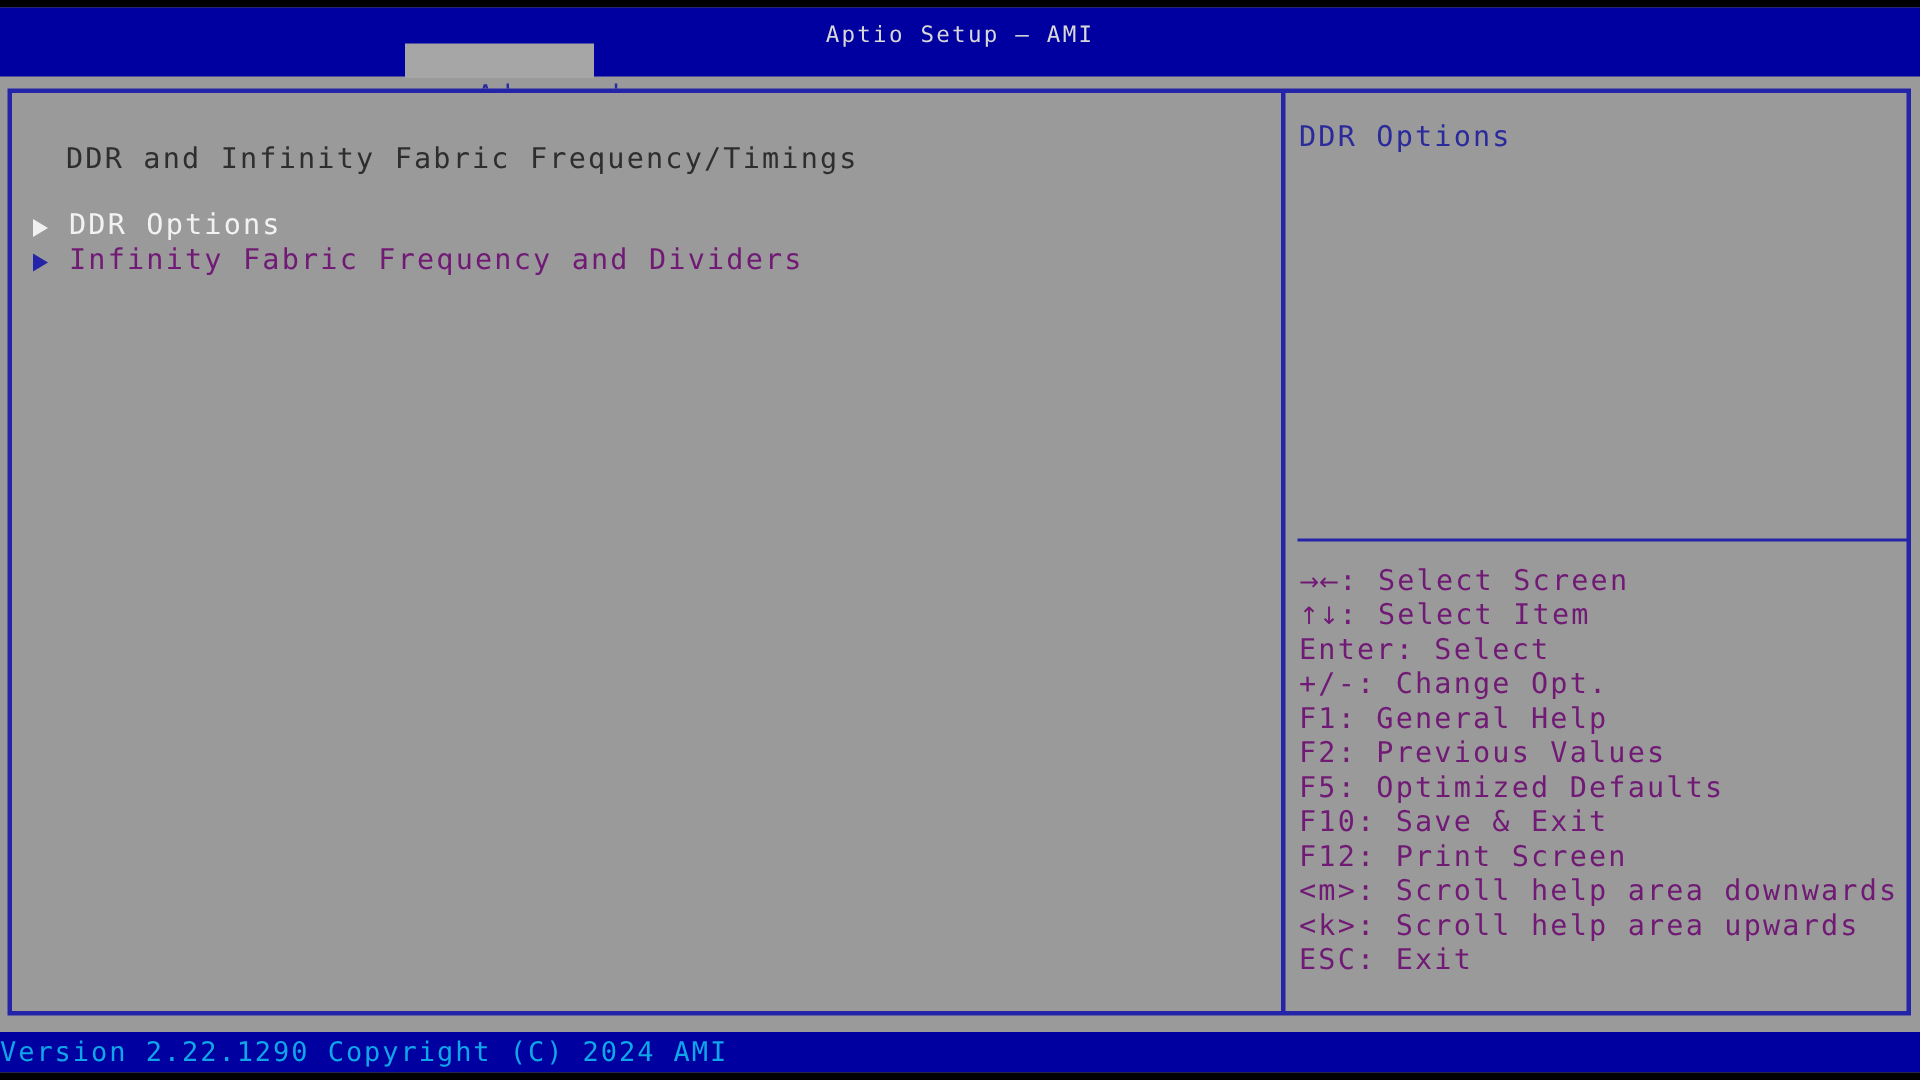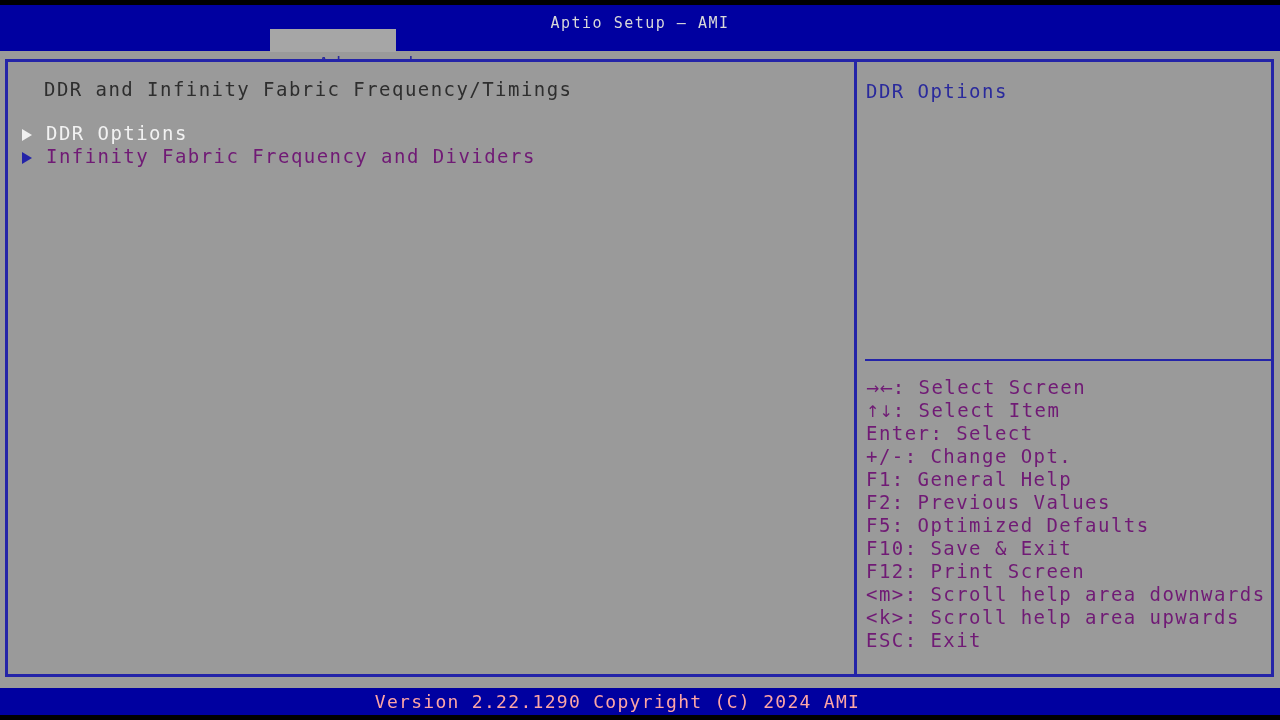--- a/index.html
+++ b/index.html
@@ -76,21 +76,21 @@
     left: 846px;
     top: 0px;
     width: 3px;
     height: 612px;
     background: #2424a8;
   }
   
   .left-pane {
     position: absolute;
     left: 3px;
-    top: 1px;
+    top: 18px;
     width: 843px;
     height: 612px;
     overflow: hidden;
   }
   .section-heading {
     position: absolute;
     left: 33px;
     top: 15px;
     color: #2e2e2e;
     font-size: 19px;
@@ -186,22 +186,21 @@
     top: 688px;
     width: 1280px;
     height: 27px;
     background: #0000a0;
   }
   .footer-text {
     position: absolute;
     left: 0;
     top: 2px;
     width: 1235px;
-    text-align: center;
-    color: #fca5a5;
+    color: #0ea5e9;
     font-size: 18px;
     letter-spacing: 1.3px;
     line-height: 23px;
     white-space: pre;
   }
   .bottom-strip {
     position: absolute;
     left: 0;
     top: 715px;
     width: 1280px;

